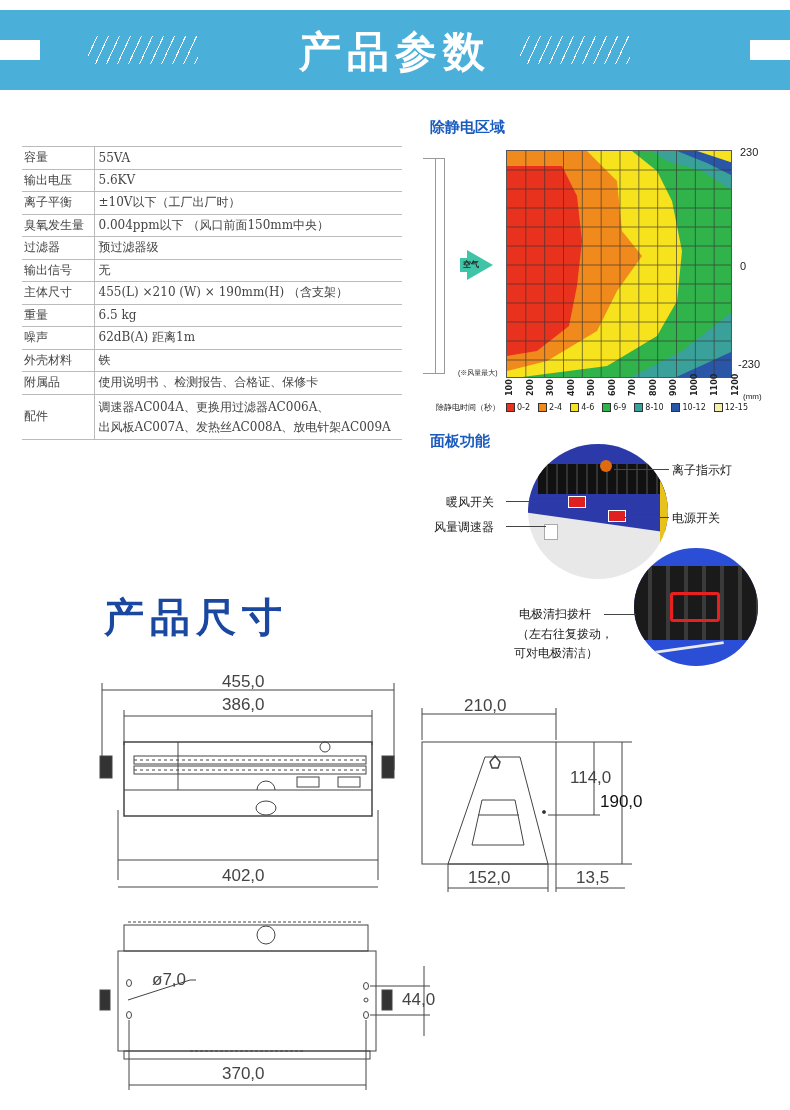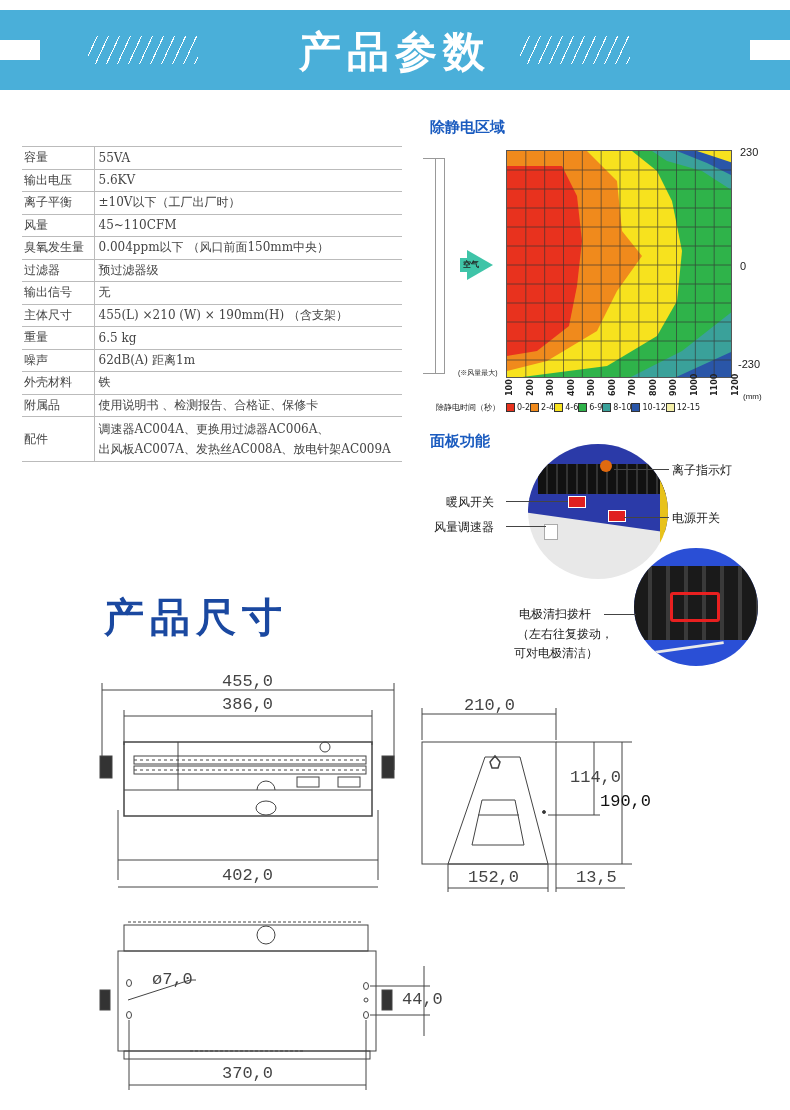--- a/index.html
+++ b/index.html
@@ -17,21 +17,21 @@
 .sec-title{position:absolute;color:#1a5bbf;font-weight:bold;font-size:15px}
 .hm{position:absolute;left:506px;top:150px;width:226px;height:228px;overflow:hidden;border:1px solid #555}
 .hm svg{display:block}
 .lbl{position:absolute;font-size:10px;color:#222;font-family:"Liberation Sans",sans-serif}
 .xt{position:absolute;top:382px;font-size:8px;font-weight:bold;transform:rotate(-90deg);transform-origin:left top;color:#222;white-space:nowrap}
 .legend{position:absolute;left:436px;top:402px;font-size:8px;display:flex;align-items:center;gap:6px;color:#222;white-space:nowrap}
 .legend .sw{display:inline-block;width:9px;height:9px;border:1px solid #333;margin-right:2px;vertical-align:middle}
 .callout{position:absolute;font-size:12px;color:#222;white-space:nowrap}
 .line{position:absolute;height:1px;background:#444}
 .big-title{position:absolute;left:104px;top:590px;font-size:40px;font-weight:bold;color:#1a48a0;letter-spacing:6px}
-.dim{position:absolute;font-family:Liberation Mono, monospace;font-size:17px;color:#444}
+.dim{position:absolute;font-family:Liberation Sans, sans-serif;font-size:17px;color:#444}
 .draw{position:absolute;left:0;top:0}
 </style>
 </head>
 <body>
 
 <div class="banner">
   <div class="notch l"></div>
   <div class="notch r"></div>
   <div class="stripes" style="left:88px"></div>
   <div class="stripes" style="left:520px"></div>
@@ -44,24 +44,20 @@
         <td class="k">容量</td>
         <td>55VA</td>
       </tr>
       <tr>
         <td class="k">输出电压</td>
         <td>5.6KV</td>
       </tr>
       <tr>
         <td class="k">离子平衡</td>
         <td>±10V以下（工厂出厂时）</td>
-      </tr>
-      <tr>
-        <td class="k">风量</td>
-        <td>45~110CFM</td>
       </tr>
       <tr>
         <td class="k">臭氧发生量</td>
         <td>0.004ppm以下 （风口前面150mm中央）</td>
       </tr>
       <tr>
         <td class="k">过滤器</td>
         <td>预过滤器级</td>
       </tr>
       <tr>
@@ -156,21 +152,21 @@
     <div class="xt" style="left: 628px; top: 396px;">700</div>
     <div class="xt" style="left: 648.5px; top: 396px;">800</div>
     <div class="xt" style="left: 669px; top: 396px;">900</div>
     <div class="xt" style="left: 689.5px; top: 396px;">1000</div>
     <div class="xt" style="left: 710px; top: 396px;">1100</div>
     <div class="xt" style="left: 730.5px; top: 396px;">1200</div>
   </div>
 <div class="lbl" style="left:743px;top:392px;font-size:8px">(mm)</div>
 <div class="legend">
   <span>除静电时间（秒）</span>
-  <span id="legend-items" style="display:flex;">
+  <span id="legend-items" style="display:flex;gap:8px">
       <span><span class="sw" style="background: rgb(232, 50, 30);"></span><span>0-2</span></span>
       <span><span class="sw" style="background: rgb(240, 138, 28);"></span><span>2-4</span></span>
       <span><span class="sw" style="background: rgb(247, 226, 30);"></span><span>4-6</span></span>
       <span><span class="sw" style="background: rgb(47, 179, 74);"></span><span>6-9</span></span>
       <span><span class="sw" style="background: rgb(58, 161, 154);"></span><span>8-10</span></span>
       <span><span class="sw" style="background: rgb(42, 86, 168);"></span><span>10-12</span></span>
       <span><span class="sw" style="background: rgb(245, 240, 168);"></span><span>12-15</span></span>
     </span>
 </div>
 

